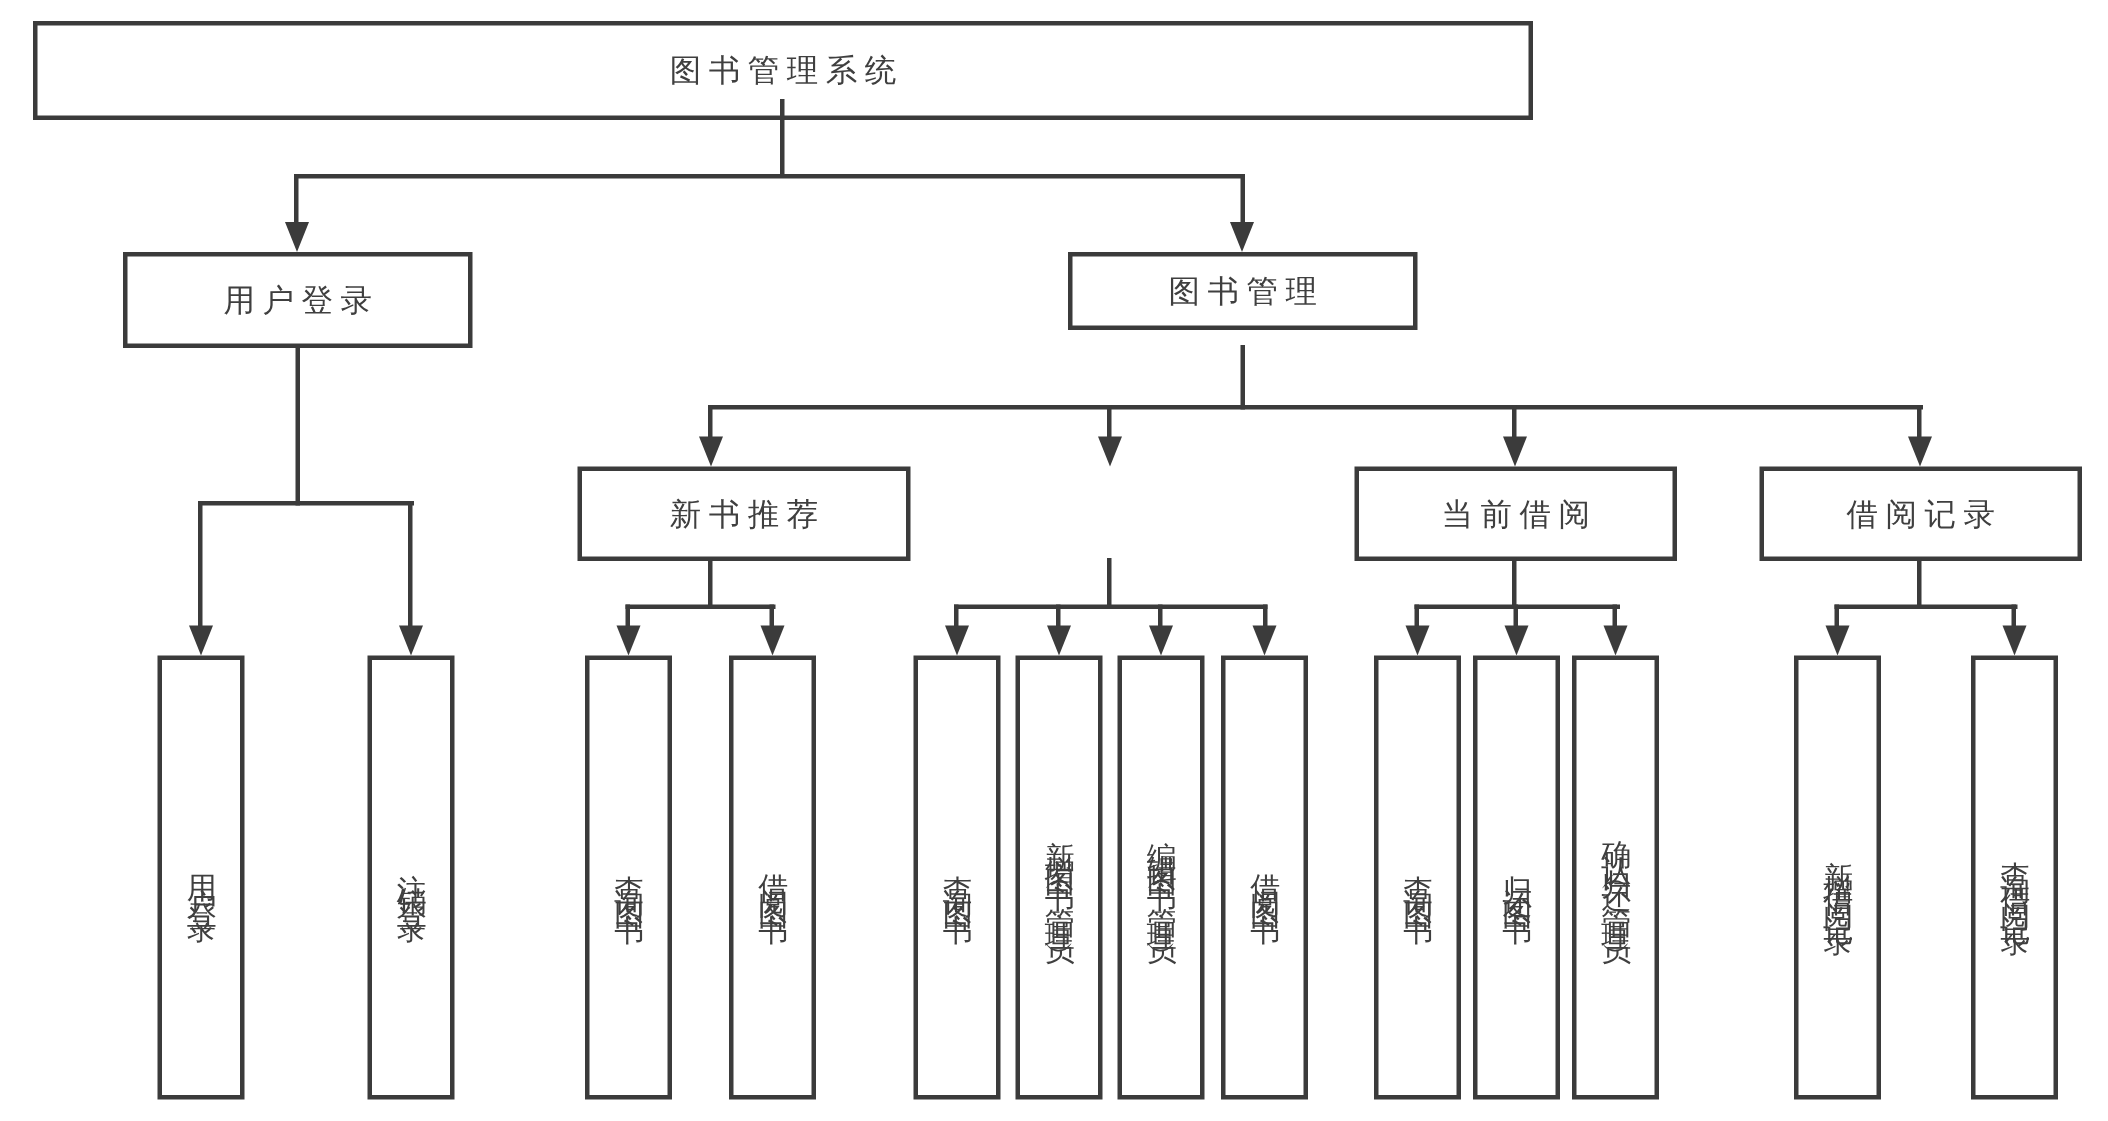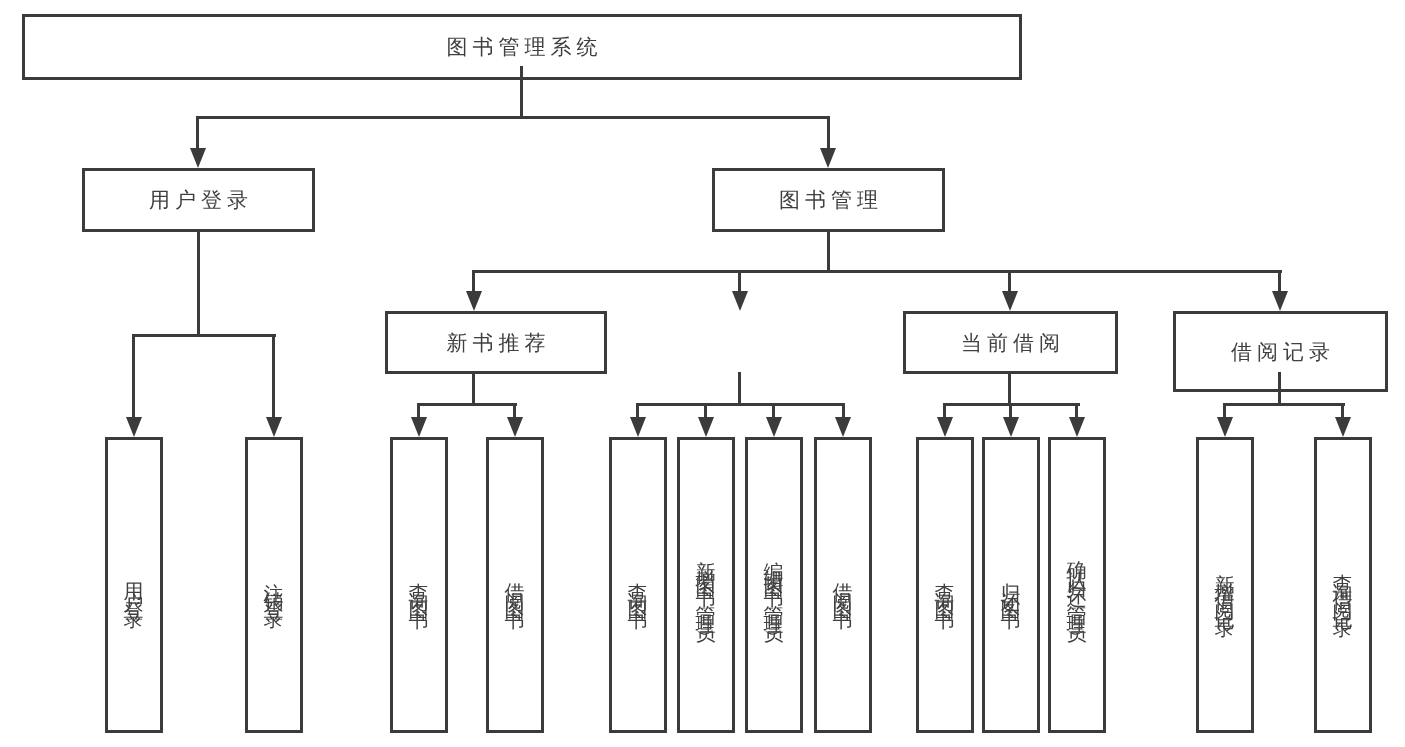--- a/index.html
+++ b/index.html
@@ -38,28 +38,28 @@
 </style>
 </head>
 <body>
 
 <div class="canvas">
 
   <div class="node h" style="left:22px; top:14px; width:1000px; height:66px;">图书管理系统</div>
 
   <div class="node h" style="left:82px; top:168px; width:233px; height:64px;">用户登录</div>
 
-  <div class="node h" style="left:712px; top:168px; width:233px; height:64px;">图书管理</div>
+  <div class="node h" style="left:712px; top:168px; width:233px; height:52px;">图书管理</div>
 
   <div class="node h" style="left:385px; top:311px; width:222px; height:63px;">新书推荐</div>
 
 
   <div class="node h" style="left:903px; top:311px; width:215px; height:63px;">当前借阅</div>
 
-  <div class="node h" style="left:1173px; top:311px; width:215px; height:81px;">借阅记录</div>
+  <div class="node h" style="left:1173px; top:311px; width:215px; height:63px;">借阅记录</div>
 
   <div class="node" style="left:105px; top:437px; width:58px; height:296px;">
     <span class="vtext">用户登录</span>
   </div>
   <div class="node" style="left:245px; top:437px; width:58px; height:296px;">
     <span class="vtext">注销登录</span>
   </div>
 
   <div class="node" style="left:390px; top:437px; width:58px; height:296px;">
     <span class="vtext">查询图书</span>

